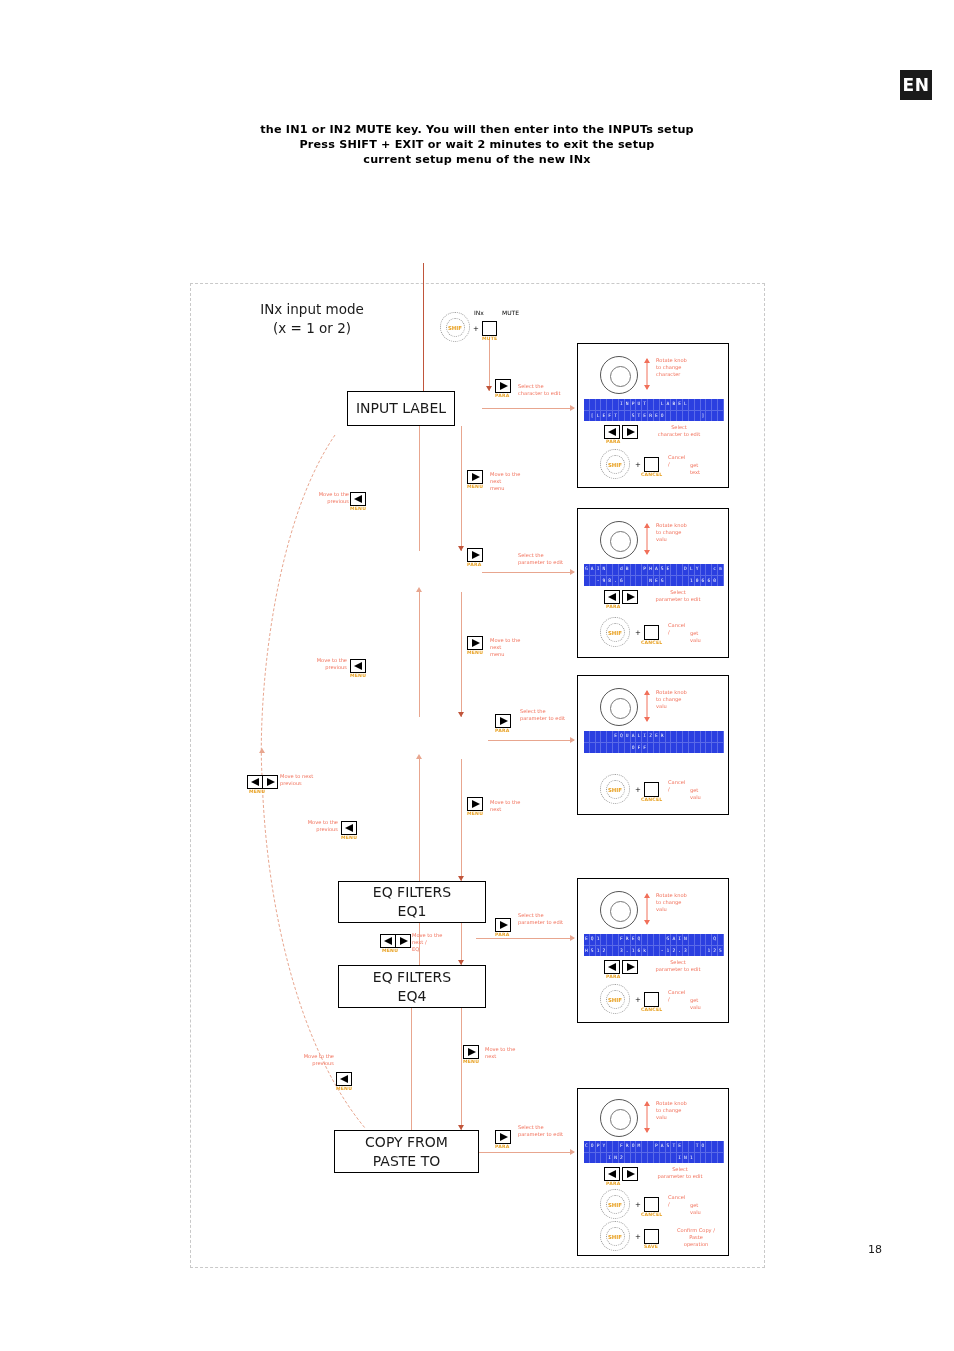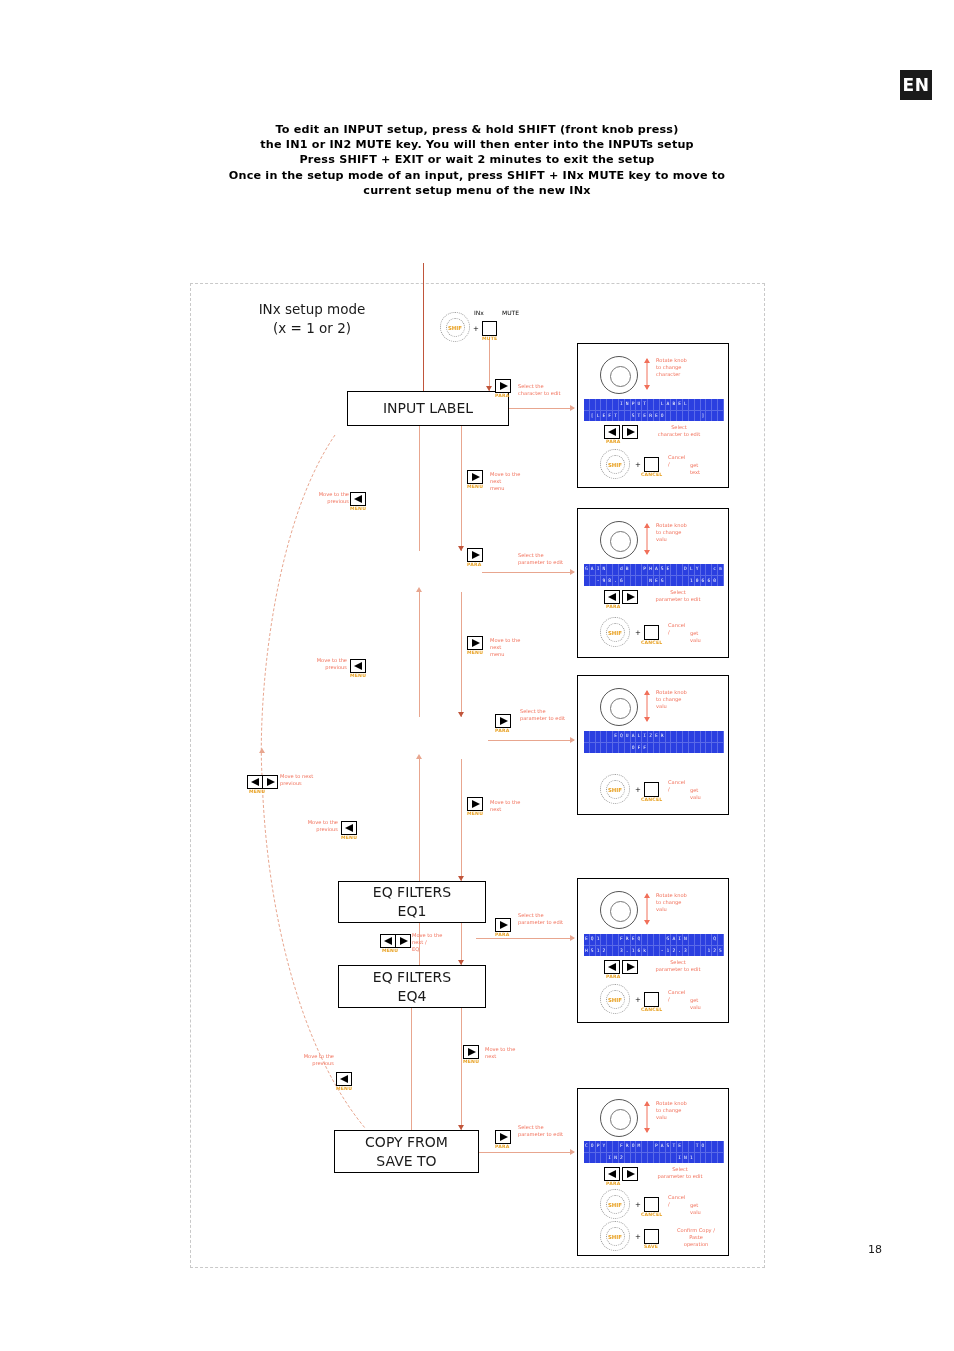--- a/index.html
+++ b/index.html
@@ -148,32 +148,30 @@
     font-size: 11px; color: #1a1a1a;
   }
 </style>
 </head>
 <body>
 
 <div class="page">
 
   <div class="lang-badge">EN</div>
   <div class="intro" id="intro">
-      <div>To edit an INPUT setup, press &amp; hold SHIFT (front knob press)</div>
       <div>the IN1 or IN2 MUTE key. You will then enter into the INPUTs setup</div>
       <div>Press SHIFT + EXIT or wait 2 minutes to exit the setup</div>
-      <div>Once in the setup mode of an input, press SHIFT + INx MUTE key to move to</div>
       <div>current  setup  menu  of  the  new  INx</div>
     </div>
 
 
   <div class="setup-frame"></div>
 
   <div class="inx-mode">
-    <div>INx setup mode</div>
+    <div>INx input mode</div>
     <div>(x = 1 or 2)</div>
   </div>
 
   <div style="position:absolute;left:440px;top:312px;">
     <div class="knob knob-sm outer" style="position:relative;">
       <div class="inner2"></div>
       <div class="shif-txt">SHIF</div>
     </div>
   </div>
   <div class="plus" style="left:473px;top:325px;">+</div>
@@ -208,39 +206,39 @@
   <div class="arrowhead up" style="left:416px;top:918px;"></div>
   <div class="ln v pale" style="left:411px;top:1008px;height:122px;"></div>
   <div class="arrowhead up" style="left:408px;top:1003px;"></div>
 
   <svg style="position:absolute;left:240px;top:410px;width:200px;height:750px;z-index:1;overflow:visible;">
     <path d="M 95 25 C 30 120, 18 300, 22 365" stroke="#e8a68f" stroke-width="1" fill="none" stroke-dasharray="3,2"></path>
     <path d="M 22 365 C 26 500, 60 640, 125 718" stroke="#e8a68f" stroke-width="1" fill="none" stroke-dasharray="3,2"></path>
   </svg>
   <div class="arrowhead up" style="left:259px;top:748px;"></div>
 
-  <div class="mbox" style="left:347px;top:391px;width:162px;height:35px;">
+  <div class="mbox" style="left:347px;top:391px;width:108px;height:35px;">
     <div>INPUT LABEL</div>
   </div>
 
 
 
   <div class="mbox" style="left:338px;top:881px;width:148px;height:42px;">
     <div>EQ FILTERS</div>
     <div>EQ1</div>
   </div>
 
   <div class="mbox" style="left:338px;top:965px;width:148px;height:43px;">
     <div>EQ FILTERS</div>
     <div>EQ4</div>
   </div>
 
   <div class="mbox" style="left:334px;top:1130px;width:145px;height:43px;">
     <div>COPY FROM</div>
-    <div>SAVE TO</div>
+    <div>PASTE TO</div>
   </div>
 
   <div class="key" style="left:495px;top:379px;">
     <div class="tri r"></div>
   </div>
   <div class="key-lbl" style="left:495px;top:393px;">PARA</div>
   <div class="anno" style="left:518px;top:383px;width:62px;" id="an1">
       <div>Select          the</div>
       <div>character to edit</div>
     </div>

